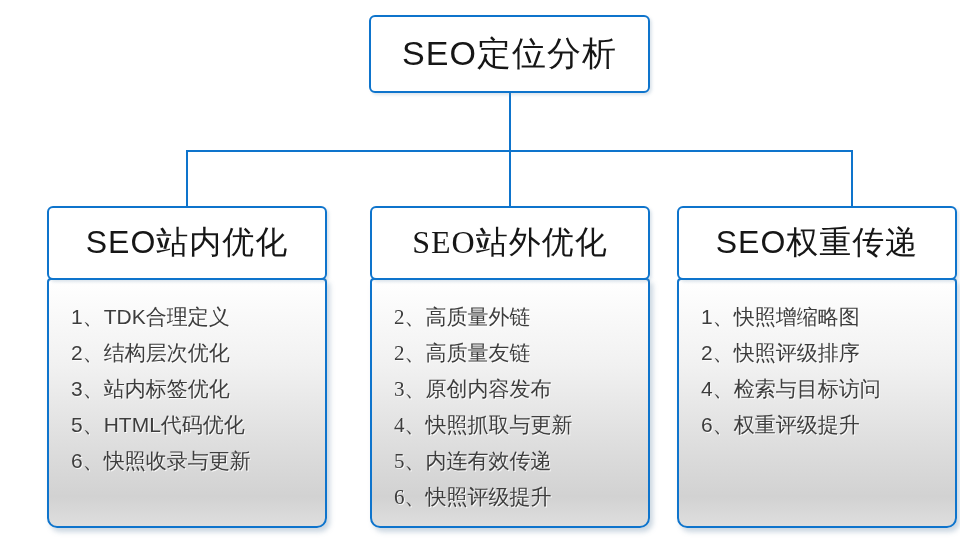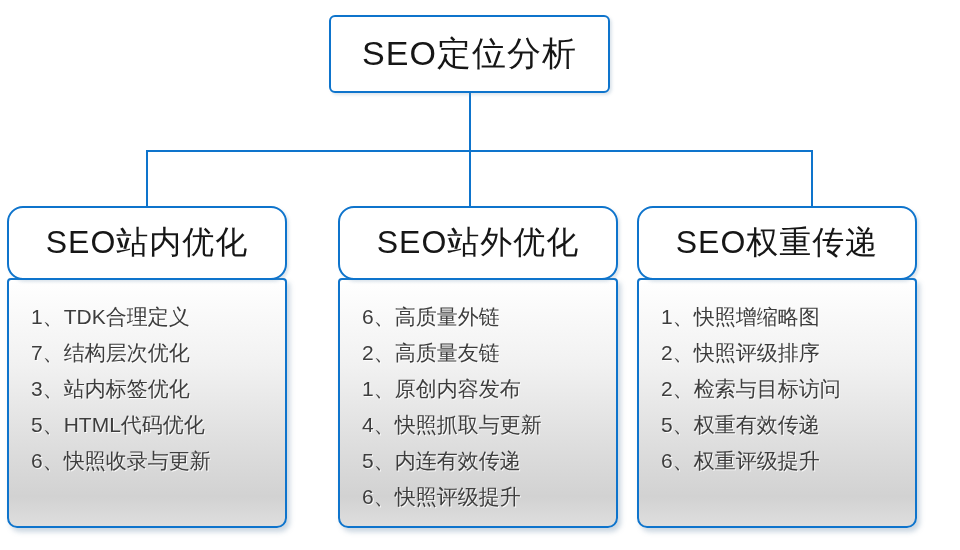--- a/index.html
+++ b/index.html
@@ -1,47 +1,47 @@
 <!DOCTYPE html>
 <html style="--accent: #0e74cc;"><head>
 <meta charset="utf-8">
 <style>
   html,body{margin:0;padding:0;}
   body{
     width:960px;height:550px;position:relative;overflow:hidden;
     background:#ffffff;
     font-family:"Liberation Sans","DejaVu Sans",sans-serif;
   }
-  .stage{position:absolute;inset:0;width:834px;height:550px;}
+  .stage{position:absolute;inset:0;width:834px;height:550px;margin-left:40px;}
 
   
   .line{position:absolute;background:var(--accent,#0e74cc);}
   .line.v{width:2px;}
   .line.h{height:2px;}
 
   
   .root-box{
     position:absolute;left:329px;top:15px;width:281px;height:78px;
     background:#ffffff;border:2px solid var(--accent,#0e74cc);border-radius:6px;
     box-sizing:border-box;display:flex;align-items:center;justify-content:center;
     box-shadow:2px 2px 3px rgba(120,150,180,.25);
   }
   .root-box .title{
     font-size:34px;color:#161616;letter-spacing:1px;white-space:nowrap;
   }
 
   
   .branch{position:absolute;top:206px;width:280px;}
   .branch.c1{left:7px;}
-  .branch.c2{left:338px;}
+  .branch.c2{left:330px;font-family:Liberation Serif, serif;}
   .branch.c3{left:637px;}
 
   .branch-header{
     position:relative;height:74px;box-sizing:border-box;
-    background:#ffffff;border:2px solid var(--accent,#0e74cc);border-radius:16px;
+    background:#ffffff;border:2px solid var(--accent,#0e74cc);border-radius:6px;
     display:flex;align-items:center;justify-content:center;
     box-shadow:2px 2px 3px rgba(120,150,180,.25);
     z-index:2;
   }
   .branch-header .title{
     font-size:32px;color:#161616;letter-spacing:1px;white-space:nowrap;
   }
 
   .branch-list{
     position:relative;margin-top:-2px;height:250px;box-sizing:border-box;
@@ -72,52 +72,51 @@
     <span class="title">SEO定位分析</span>
   </div>
 
   <div class="branch c1">
     <div class="branch-header">
       <span class="title">SEO站内优化</span>
     </div>
     <div class="branch-list">
       <ul>
         <li>1、TDK合理定义</li>
-        <li>7、结构层次优化</li>
+        <li>2、结构层次优化</li>
         <li>3、站内标签优化</li>
         <li>5、HTML代码优化</li>
         <li>6、快照收录与更新</li>
       </ul>
     </div>
   </div>
 
   <div class="branch c2">
     <div class="branch-header">
       <span class="title">SEO站外优化</span>
     </div>
     <div class="branch-list">
       <ul>
-        <li>6、高质量外链</li>
+        <li>2、高质量外链</li>
         <li>2、高质量友链</li>
-        <li>1、原创内容发布</li>
+        <li>3、原创内容发布</li>
         <li>4、快照抓取与更新</li>
         <li>5、内连有效传递</li>
         <li>6、快照评级提升</li>
       </ul>
     </div>
   </div>
 
   <div class="branch c3">
     <div class="branch-header">
       <span class="title">SEO权重传递</span>
     </div>
     <div class="branch-list">
       <ul>
         <li>1、快照增缩略图</li>
         <li>2、快照评级排序</li>
-        <li>2、检索与目标访问</li>
-        <li>5、权重有效传递</li>
+        <li>4、检索与目标访问</li>
         <li>6、权重评级提升</li>
       </ul>
     </div>
   </div>
 
 </div>
 
 </body></html>

